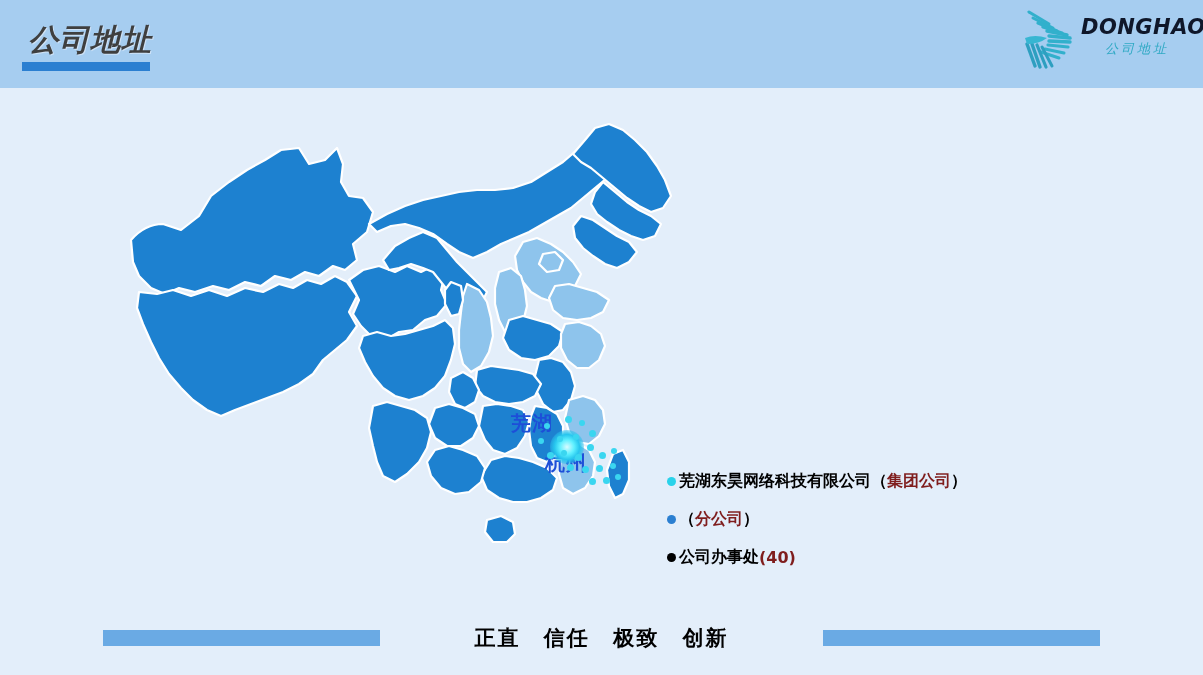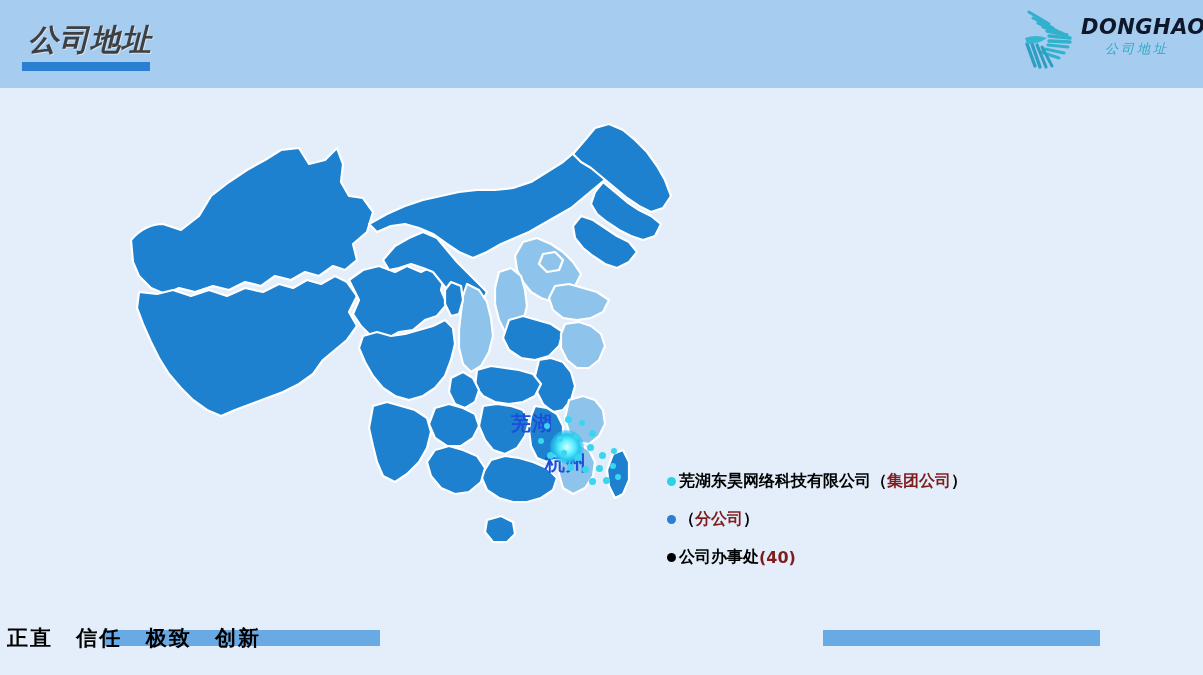--- a/index.html
+++ b/index.html
@@ -81,21 +81,21 @@
   .red { color:#7f1d1d; }
 
   
   .foot-bar {
     position:absolute; top:630px; height:16px; background:#6aaae4;
   }
   .foot-bar.left  { left:103px; width:277px; }
   .foot-bar.right { left:823px; width:277px; }
   .motto {
     position:absolute; left:0; top:624px; width:1203px;
-    text-align:left; font-size:21px; font-weight:bold; color:#000;
+    text-align:center; font-size:21px; font-weight:bold; color:#000;
     letter-spacing:2px;
   }
   .motto span { margin:0 7px; }
 </style>
 </head>
 <body>
 
 <div class="header">
   <div class="page-title">公司地址</div>
   <div class="title-underline"></div>

